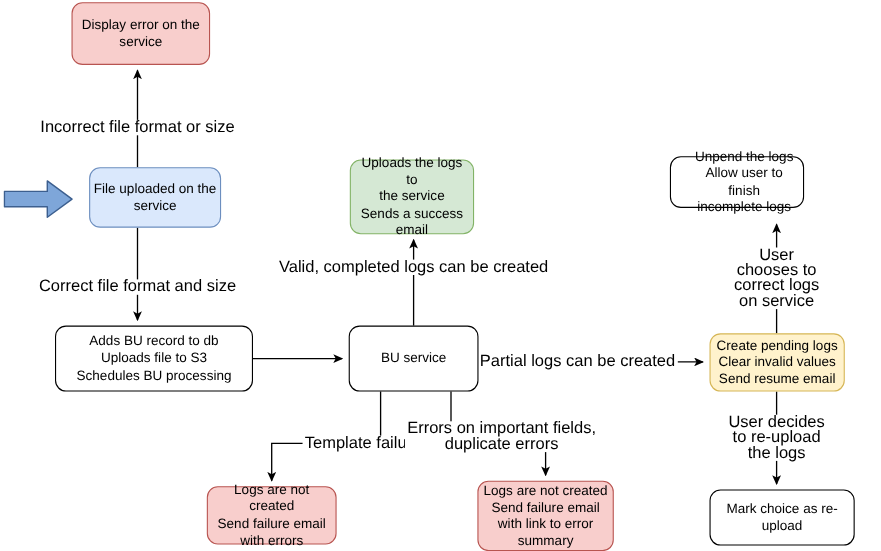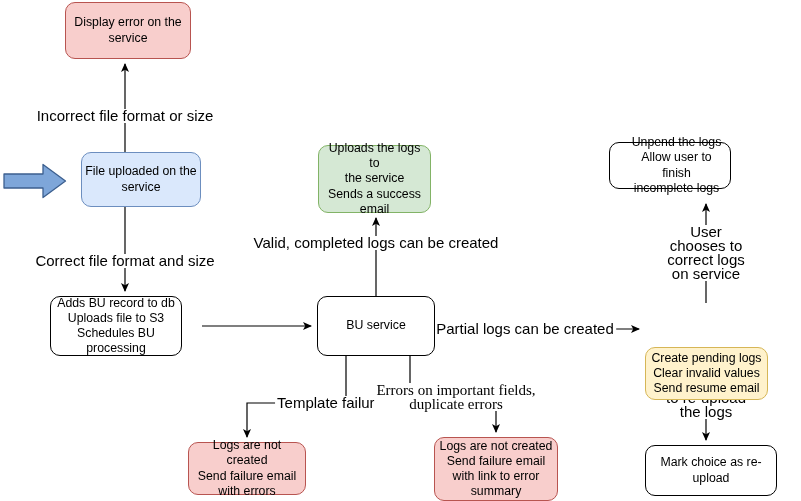--- a/index.html
+++ b/index.html
@@ -37,21 +37,21 @@
     font-size: 12.3px;
     line-height: 15.2px;
     color: #000000;
     white-space: pre-line;
     z-index: 3;
     padding: 1px 3px;
   }
   .node.pink   { background: #f8cecc; border-color: #b85450; }
   .node.green  { background: #d5e8d4; border-color: #82b366; }
   .node.blue   { background: #dae8fc; border-color: #6c8ebf; }
-  .node.yellow { background: #fff2cc; border-color: #d6b656; margin-top: 44px; }
+  .node.yellow { background: #fff2cc; border-color: #d6b656; }
   .node.plain  { background: #ffffff; border-color: #000000; }
 
   .edge-label {
     position: absolute;
     font-size: 15px;
     line-height: 14px;
     color: #000000;
     text-align: center;
     background: #ffffff;
     white-space: pre-line;
@@ -98,21 +98,21 @@
   <svg class="big-arrow" style="left:3px; top:163px;" width="64" height="36" viewBox="0 0 64 36" xmlns="http://www.w3.org/2000/svg">
     <path d="M1,11 L40,11 L40,1.5 L62.5,18 L40,34.5 L40,25 L1,25 Z" fill="#7ea6d9" stroke="#3c5f8f" stroke-width="1.3" stroke-linejoin="round"></path>
   </svg>
 
   <div class="node pink" style="left:65px; top:2px; width:126px; height:57px;">Display error on the
 service</div>
 
   <div class="node blue" style="left:65px; top:152px; width:120px; height:55px;margin-left:16px;">File uploaded on the
 service</div>
 
-  <div class="node plain" style="left:50px; top:296px; width:132px; height:60px;">Adds BU record to db
+  <div class="node plain" style="left:50px; top:296px; width:180px; height:60px;">Adds BU record to db
 Uploads file to S3
 Schedules BU processing</div>
 
   <div class="node plain" style="left:317px; top:296px; width:118px; height:60px;">BU service</div>
 
   <div class="node green" style="left:318px; top:145px; width:113px; height:68px;">Uploads the logs to
 the service
 Sends a success
 email</div>
 
@@ -141,18 +141,18 @@
   <div class="edge-label" style="left:125px; top:261px;">Correct file format and size</div>
 
   <div class="edge-label" style="left:376px; top:243px;text-align:center;">Valid, completed logs can be created</div>
 
   <div class="edge-label" style="left:525px; top:329px;">Partial logs can be created</div>
 
   <div class="edge-label" style="left:706px; top:253px;">User chooses to correct logs on service</div>
 
   <div class="edge-label" style="left:330px; top:403px;">Template failure</div>
 
-  <div class="edge-label" style="left:456px; top:397px;font-family:Liberation Serif, serif;">Errors on important fields,
+  <div class="edge-label" style="left:456px; top:397px;">Errors on important fields,
 duplicate errors</div>
 
   <div class="edge-label" style="left:706px; top:398px;">User decides to re-upload the logs</div>
 
 </div>
 
 </body></html>

